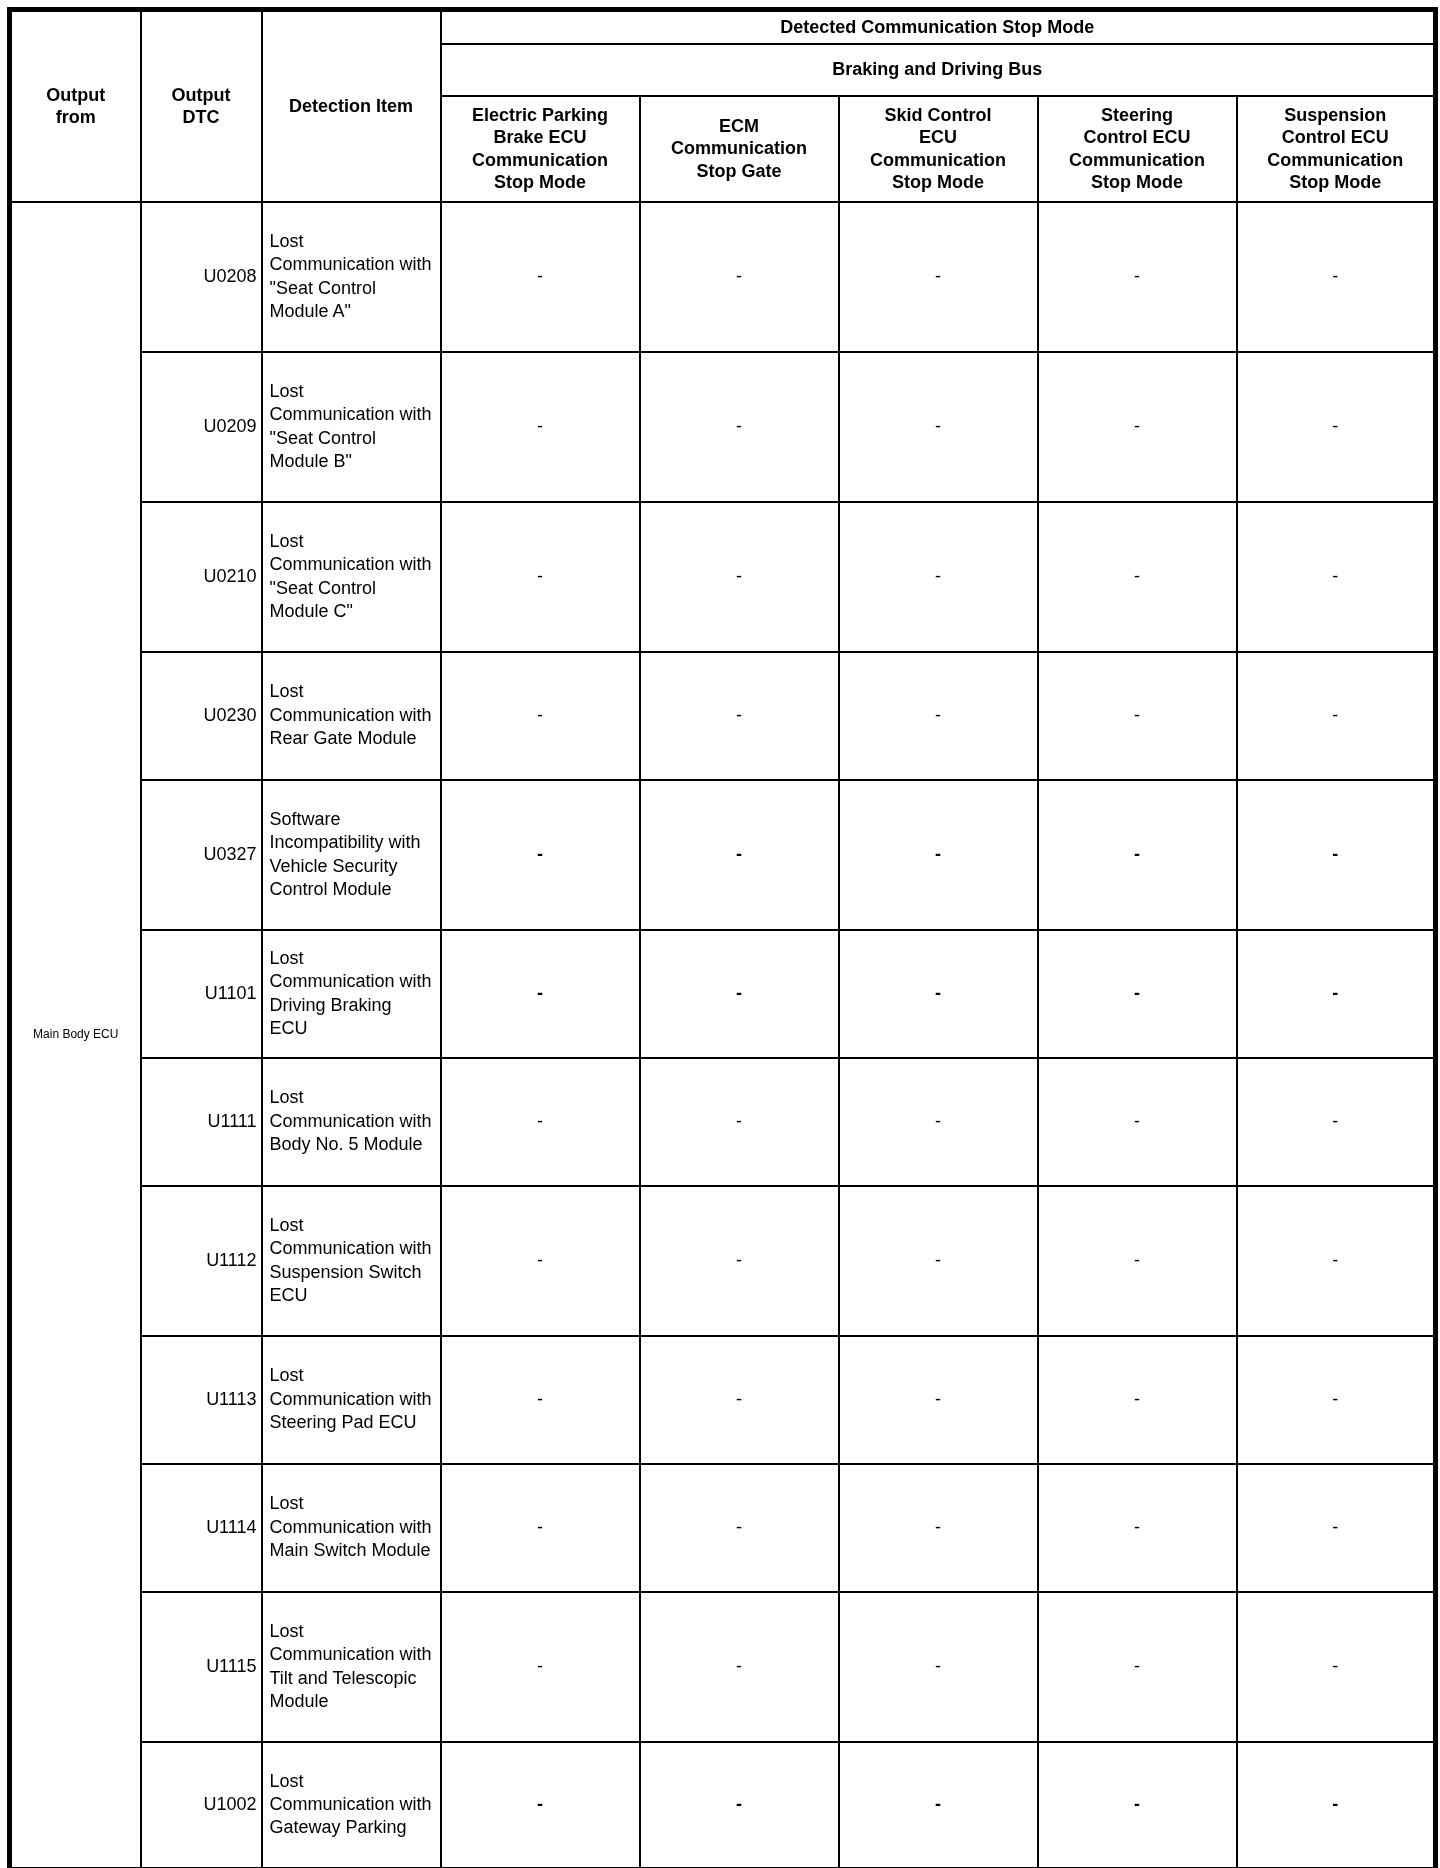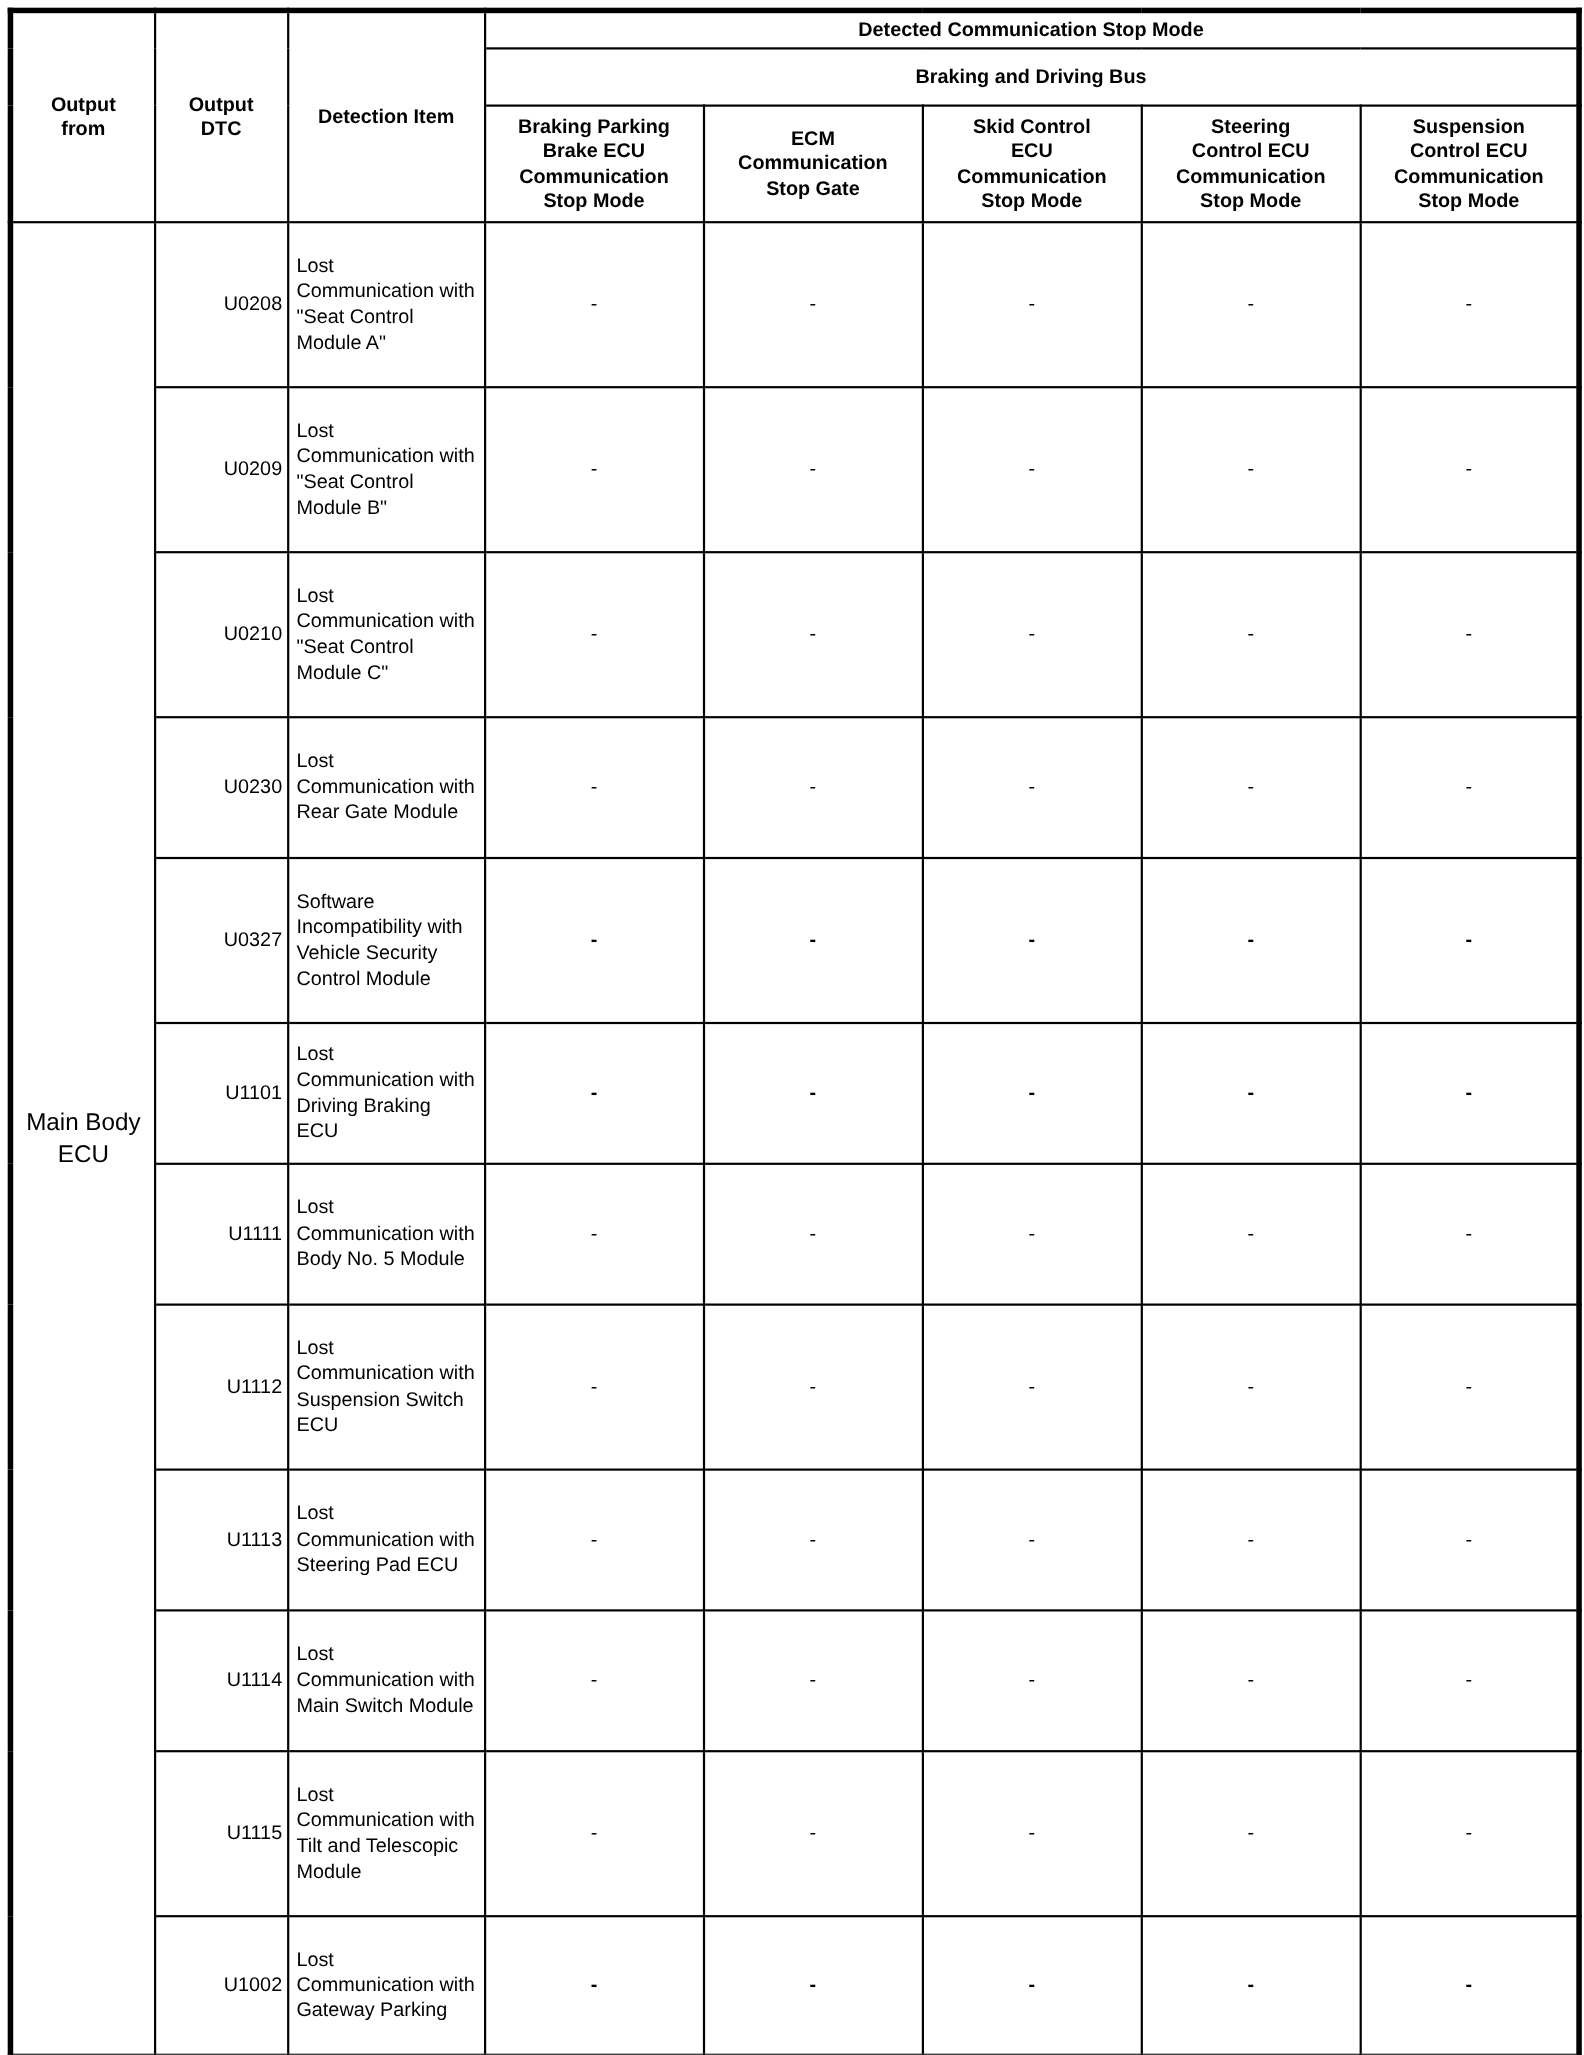--- a/index.html
+++ b/index.html
@@ -42,21 +42,21 @@
     vertical-align: middle;
     white-space: pre-line;
     padding: 2px 4px;
   }
   .group-hd   { height: 34px; }
   .subgroup-hd{ height: 52px; }
   .colhead    { height: 106px; padding: 2px 8px; }
   .cell-from {
     text-align: center;
     vertical-align: middle;
-    font-size: 22px;
+    font-size: 12px;
     line-height: 1.3;
     padding: 2px 10px;
   }
   .cell-dtc {
     text-align: right;
     vertical-align: middle;
     font-size: 18px;
     padding: 2px 4px;
   }
   .cell-item {
@@ -94,21 +94,21 @@
 from</th>
         <th rowspan="3">Output
 DTC</th>
         <th rowspan="3">Detection Item</th>
         <th colspan="5">Detected Communication Stop Mode</th>
       </tr>
       <tr class="subgroup-hd">
         <th colspan="5">Braking and Driving Bus</th>
       </tr>
       <tr id="col-header-row">
-          <th class="colhead">Braking Parking
+          <th class="colhead">Electric Parking
 Brake ECU
 Communication
 Stop Mode</th>
           <th class="colhead">ECM
 Communication
 Stop Gate</th>
           <th class="colhead">Skid Control
 ECU
 Communication
 Stop Mode</th>

